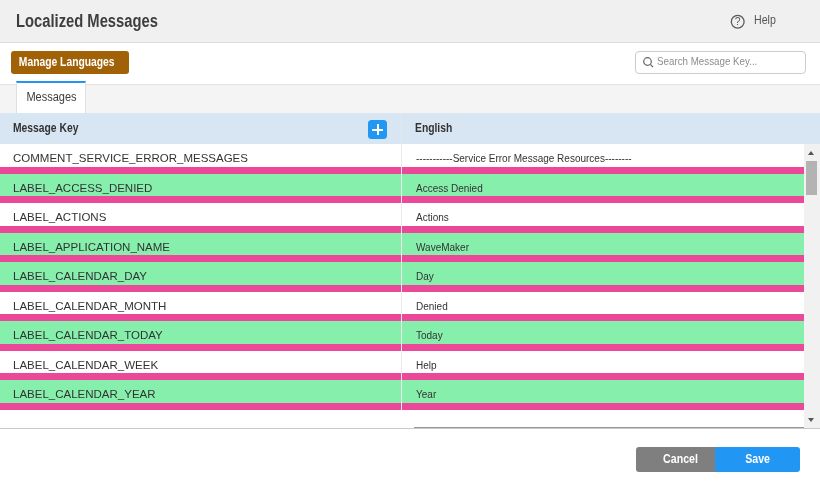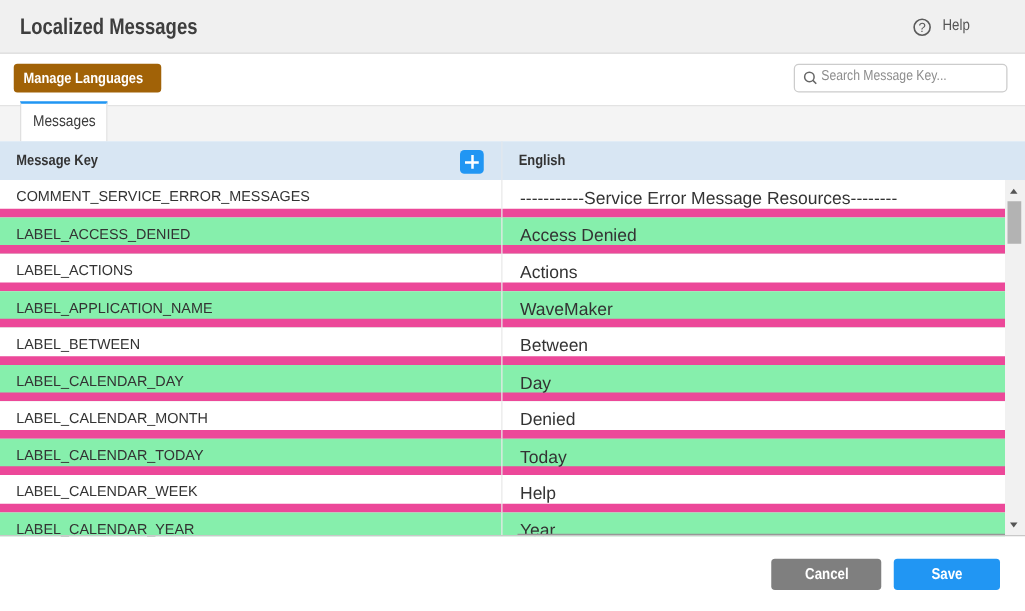--- a/index.html
+++ b/index.html
@@ -34,34 +34,34 @@
   #th2 { left:415px; }
   #colline-h { left:401px; top:0px; width:1px; height:31px; background:#e2e8ee; }
   #plusbtn { left:368px; top:120px; width:19px; height:19px; background:#2196f3; border-radius:3.5px; }
   #plusbtn:before { content:""; position:absolute; left:4px; top:8.5px; width:11px; height:2px; background:#fff; }
   #plusbtn:after { content:""; position:absolute; left:8.5px; top:4px; width:2px; height:11px; background:#fff; }
 
   #tbody { left:0; top:144px; width:804px; height:285px; overflow:hidden; }
   .row { position:relative; width:804px; height:29.5px; background:#fff; border-bottom:7px solid #ec4899; }
   .row.alt { background:#86efac; }
   .c1 { position:absolute; left:13px; top:0; height:29.5px; line-height:29px; font-size:11.5px; color:#333; }
-  .c2 { position:absolute; left:416px; top:0; height:29.5px; line-height:29px; font-size:14px; color:#333; }
+  .c2 { position:absolute; left:416px; top:0; height:29.5px; line-height:29px; font-size:10px; color:#333; }
   .colline { position:absolute; left:401px; top:0; width:1px; height:29.5px; background:#e9e9e9; }
 
   
   #sbar { left:804px; top:144px; width:16px; height:285px; background:#f1f1f1; }
   #sthumb { left:806px; top:161px; width:11px; height:34px; background:#b3b3b3; }
   .arrow-up { left:808px; top:151px; width:0; height:0; border-left:3.5px solid transparent; border-right:3.5px solid transparent; border-bottom:4px solid #555; }
   .arrow-down { left:808px; top:417.5px; width:0; height:0; border-left:3.5px solid transparent; border-right:3.5px solid transparent; border-top:4px solid #555; }
 
   #tbottom { left:0; top:428.4px; width:820px; height:1px; background:#c9c9c9; }
   #inputline { left:414px; top:426.8px; width:390px; height:1.4px; background:#979797; }
 
   
-  #cancel { left:617px; top:447px; width:88px; height:25px; background:#7f7f7f; border-radius:3px; color:#fff; font-size:12.5px; font-weight:bold; text-align:center; line-height:25px; }
+  #cancel { left:636px; top:447px; width:88px; height:25px; background:#7f7f7f; border-radius:3px; color:#fff; font-size:12.5px; font-weight:bold; text-align:center; line-height:25px; }
   #save { left:715px; top:447px; width:85px; height:25px; background:#2196f3; border-radius:3px; color:#fff; font-size:12.5px; font-weight:bold; text-align:center; line-height:25px; }
 </style>
 </head>
 <body>
 <div id="stage">
   <div class="abs" id="topbar"></div>
   <div class="abs" id="title"><span class="sxl">Localized Messages</span></div>
   <svg class="abs" id="helpicon" width="16" height="16" viewBox="0 0 16 16">
     <circle cx="7.7" cy="7.8" r="6.4" fill="none" stroke="#5b5b5b" stroke-width="1.3"></circle>
     <text x="7.7" y="11.3" font-size="10.5" fill="#5b5b5b" text-anchor="middle" font-family="Liberation Sans">?</text>
@@ -101,25 +101,20 @@
     <div class="row">
         <div class="c1">LABEL_ACTIONS</div>
         <div class="c2">Actions</div>
         <div class="colline"></div>
       </div>
     <div class="row alt">
         <div class="c1">LABEL_APPLICATION_NAME</div>
         <div class="c2">WaveMaker</div>
         <div class="colline"></div>
       </div>
-    <div class="row">
-        <div class="c1">LABEL_BETWEEN</div>
-        <div class="c2">Between</div>
-        <div class="colline"></div>
-      </div>
     <div class="row alt">
         <div class="c1">LABEL_CALENDAR_DAY</div>
         <div class="c2">Day</div>
         <div class="colline"></div>
       </div>
     <div class="row">
         <div class="c1">LABEL_CALENDAR_MONTH</div>
         <div class="c2">Denied</div>
         <div class="colline"></div>
       </div>

